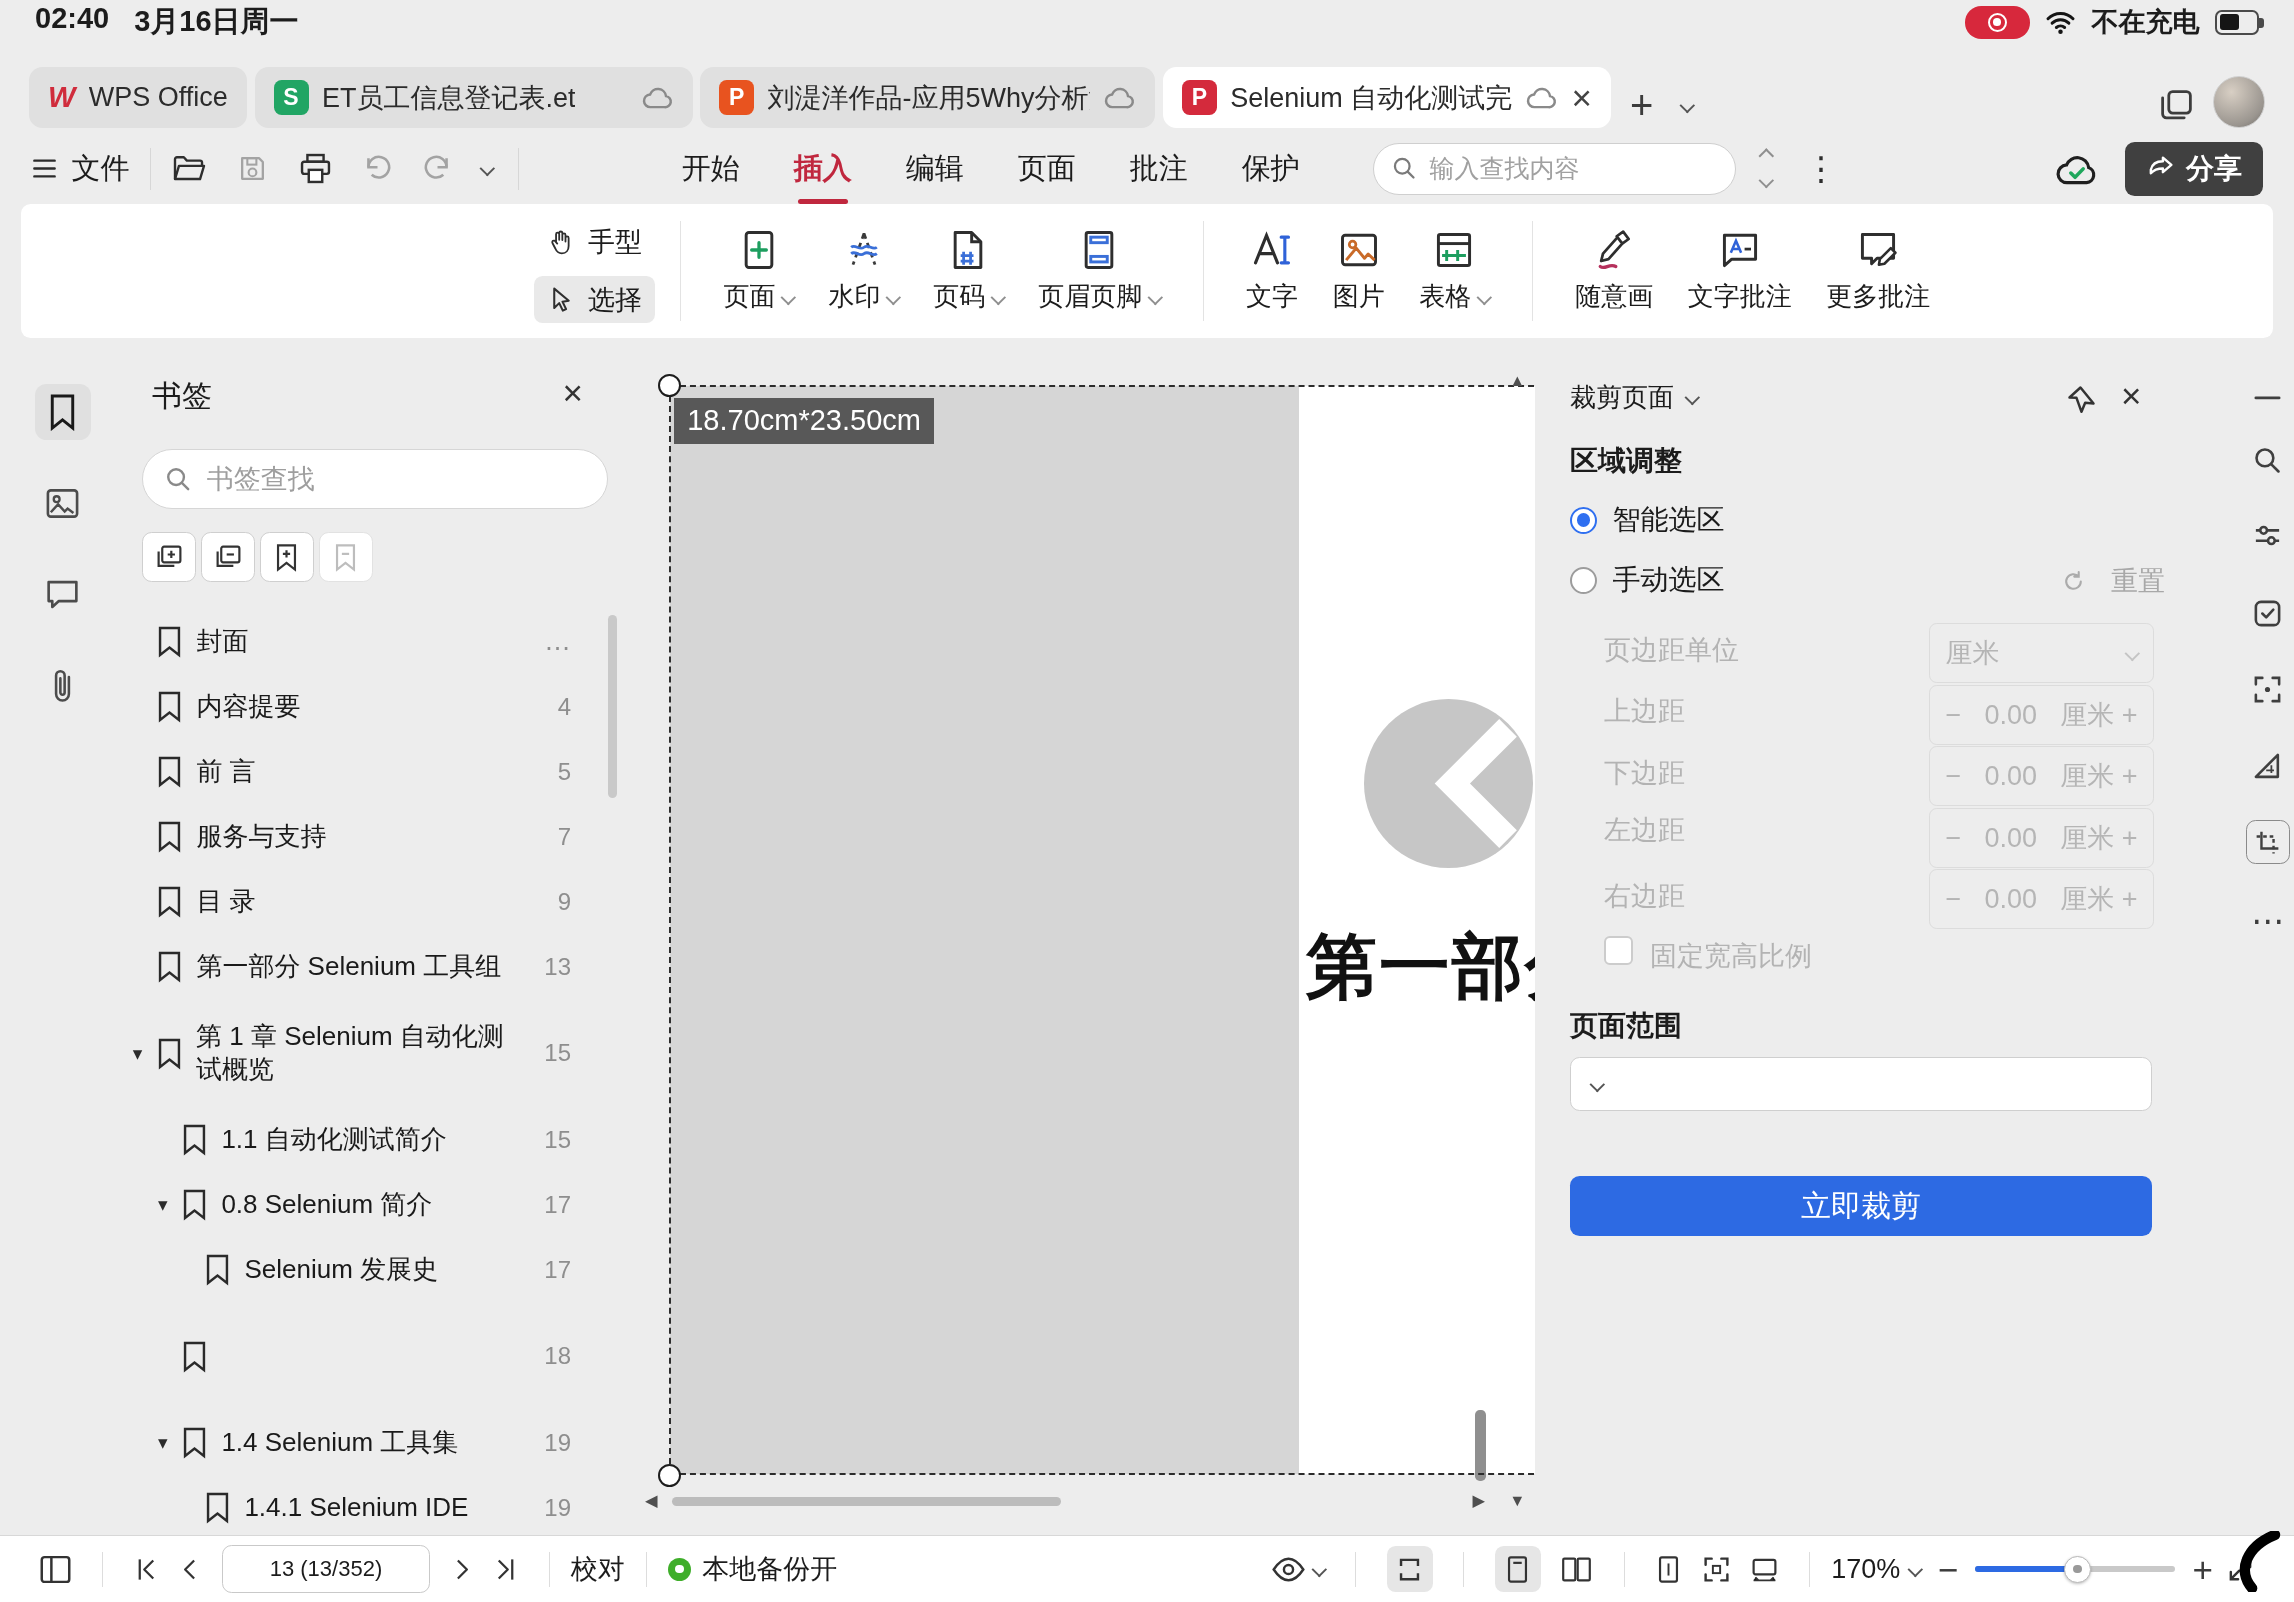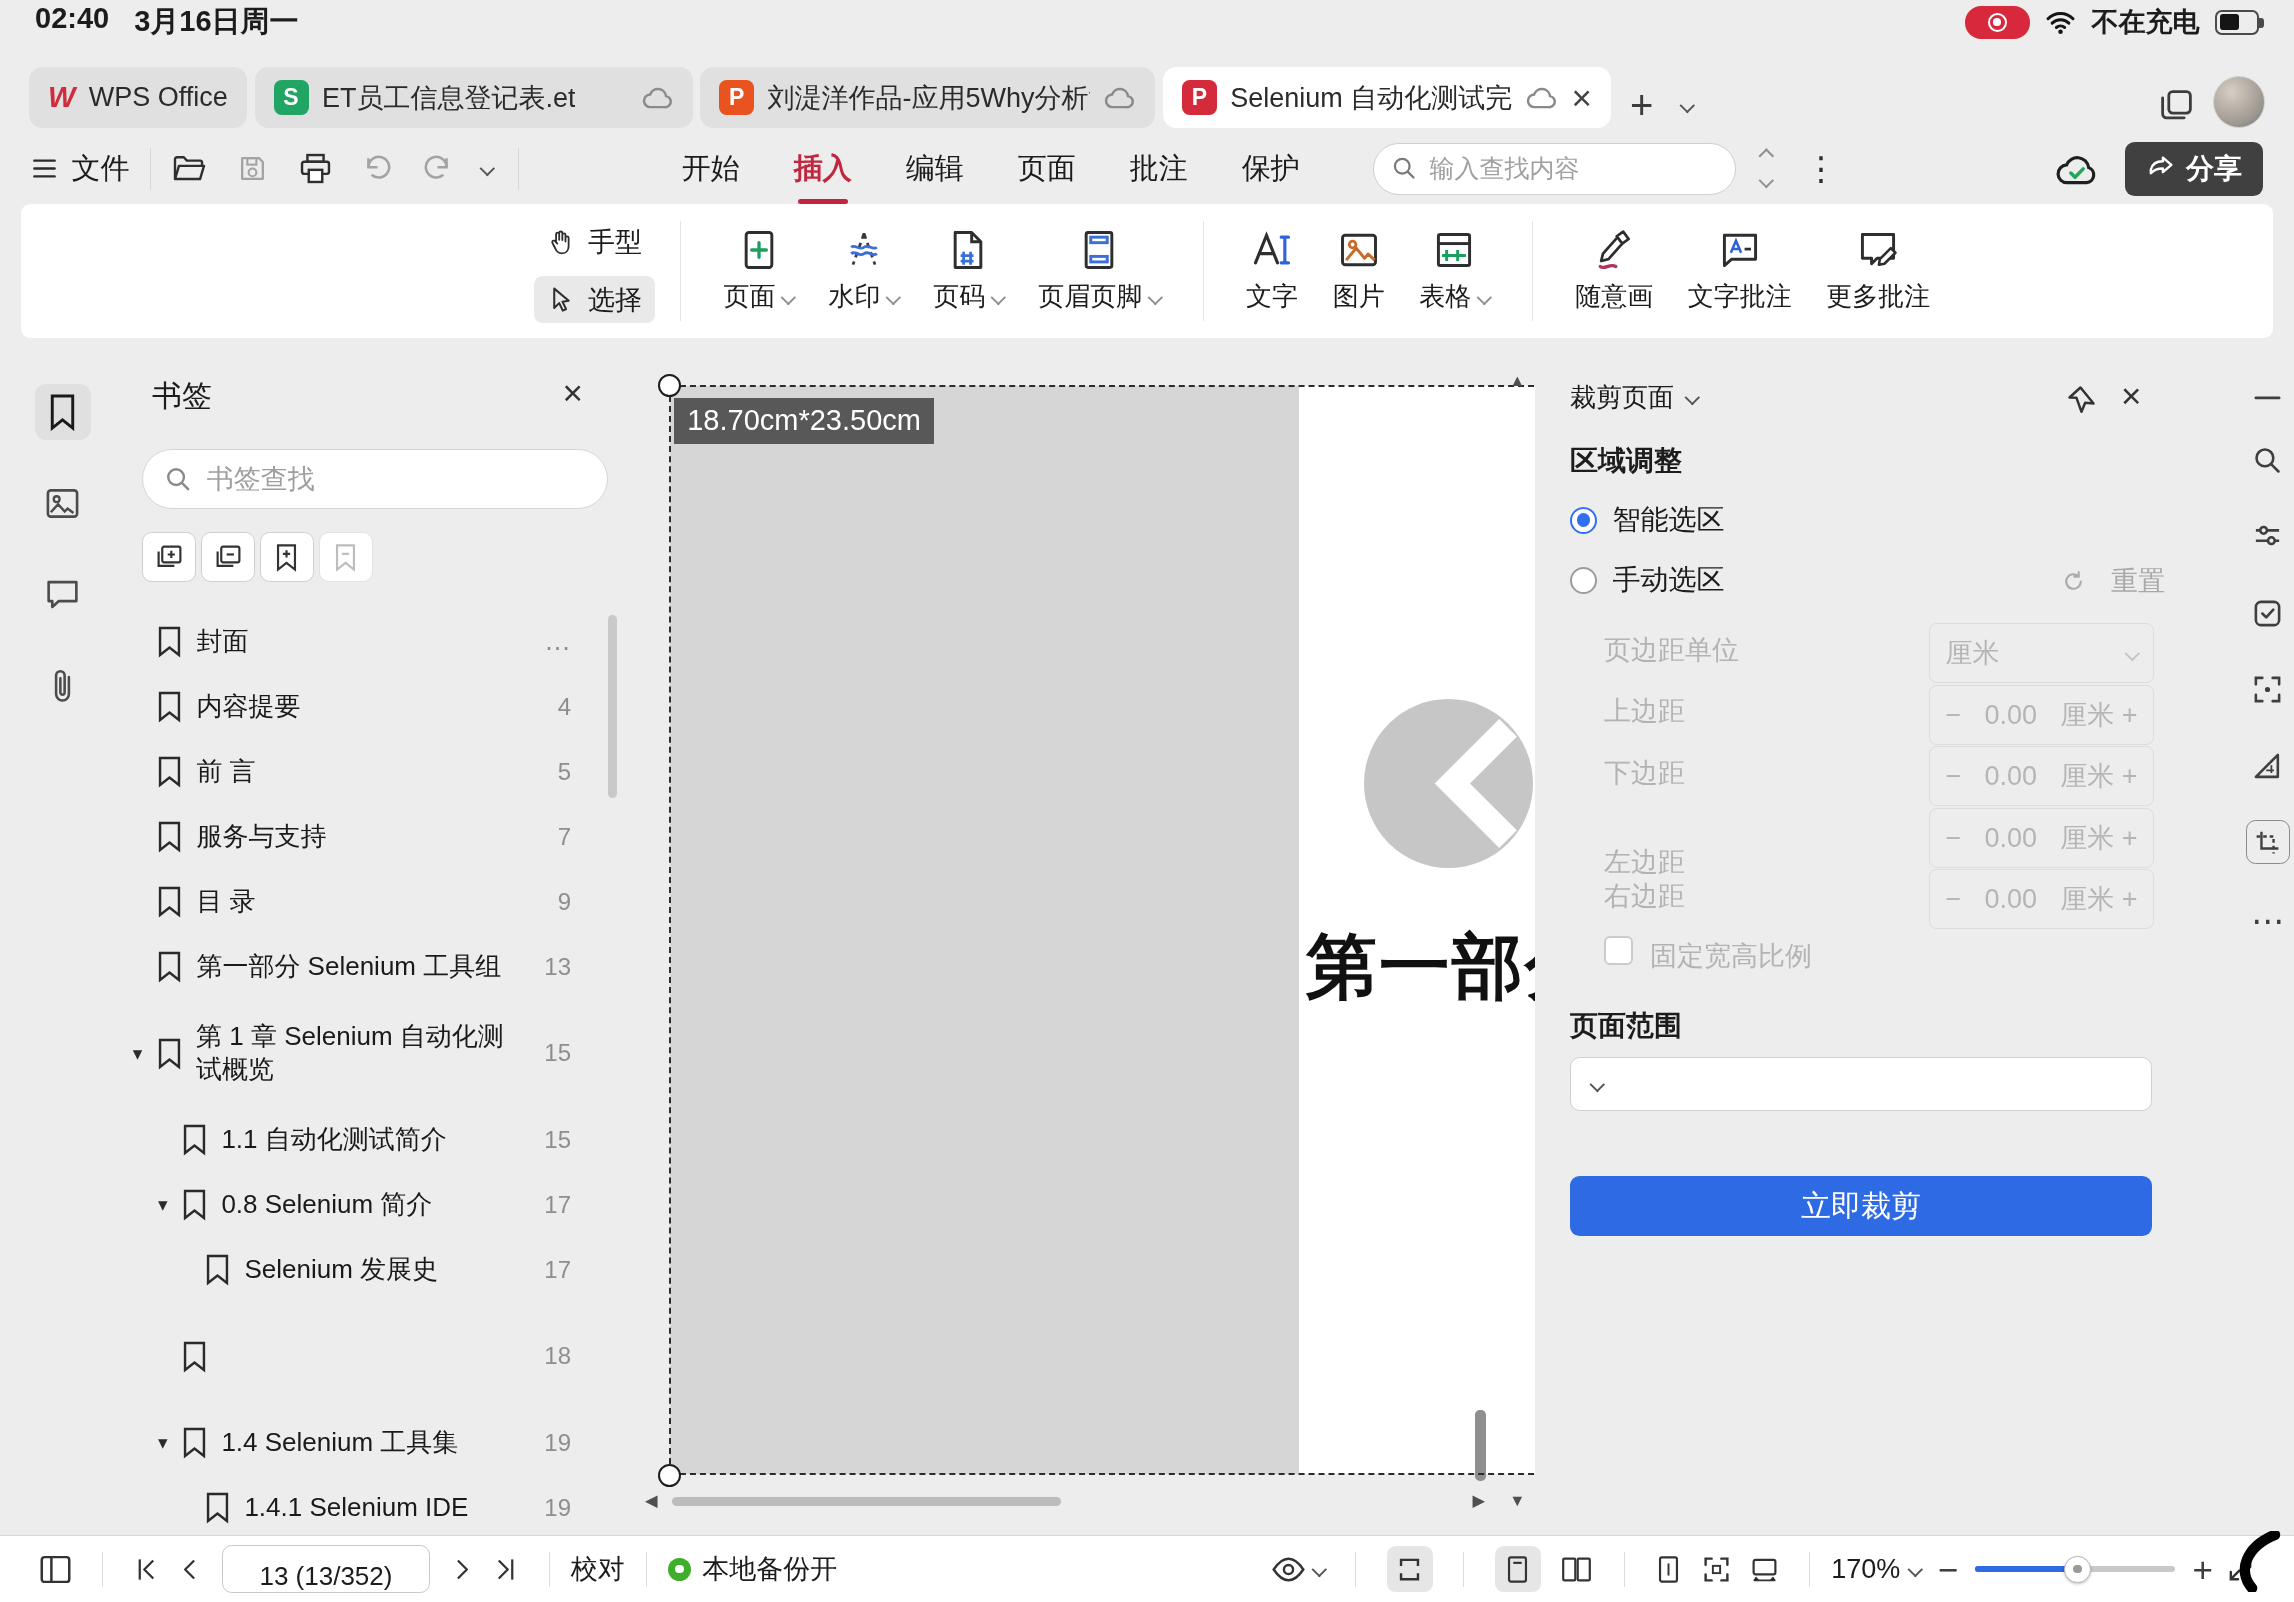--- a/index.html
+++ b/index.html
@@ -105,21 +105,21 @@
 #cp-range-sel{position:absolute;left:35px;width:582px;height:54px;background:#fff;border:1.4px solid #cfcfcf;border-radius:9.6px;display:flex;align-items:center;padding:0 21px;font-size:29px;color:#1c1c1c}
 #cp-apply{position:absolute;left:35px;width:582px;height:60px;background:#2d6ae3;border-radius:9.6px;color:#fff;font-size:30px;display:flex;align-items:center;justify-content:center}
 
 #rightstrip{position:absolute;left:2242px;top:338px;width:52px;bottom:67px}
 .rs-ic{position:absolute;left:3.8px;width:44px;height:44px;display:flex;align-items:center;justify-content:center;color:#3f3f3f}
 .rs-ic.sel{border:1.9px solid #8a8a8a;border-radius:9.6px}
 
 #bottombar{position:absolute;left:0;right:0;bottom:0;height:67px;background:#fff;border-top:1px solid #d8d8d8;display:flex;align-items:center;padding:0 29px;font-size:27px}
 .bb-div{width:1px;height:35px;background:#ddd;margin:0 21px}
 .bb-ic{display:flex;align-items:center;justify-content:center;margin:0 9.6px}
-#pagebox{width:208px;height:48px;border:1.4px solid #c9c9c9;border-radius:9.6px;background:#fff;display:flex;align-items:flex-end;justify-content:center;font-size:26px;margin:0 13.4px}
+#pagebox{width:208px;height:48px;border:1.4px solid #c9c9c9;border-radius:9.6px;background:#fff;display:flex;align-items:center;justify-content:center;font-size:22px;margin:0 13.4px}
 .bk-dot{width:23px;height:23px;border-radius:50%;background:#3fae2a;display:flex;align-items:center;justify-content:center;margin-right:11.5px}
 .bk-dot i{width:8.6px;height:8.6px;border-radius:50%;background:#fff}
 .pill{background:#e6e6e6;border-radius:8.6px}
 #zoom-slider{width:200px;height:5.8px;background:#c9c9c9;border-radius:2.9px;position:relative;margin:0 13.4px}
 #zoom-slider .fillz{position:absolute;left:0;top:0;bottom:0;width:51%;background:#2d6ae3;border-radius:2.9px}
 #zoom-knob{position:absolute;left:calc(51% - 13.4px);top:-10.6px;width:27px;height:27px;border-radius:50%;background:#fff;border:1.4px solid #b9b9b9;box-shadow:0 1px 2.9px rgba(0,0,0,.25);display:flex;align-items:center;justify-content:center}
 #zoom-knob i{width:8.6px;height:8.6px;border-radius:50%;background:#9a9a9a}
 #corner-curve{position:absolute;right:11.5px;bottom:9.6px}
 .ico-txt{font-size:29px;color:#3c3c3c;line-height:1}
 </style>
@@ -602,21 +602,21 @@
     </div>
 
     <div class="cp-lbl" style="top:417px">下边距</div>
     <div class="cp-ctl" style="top:408px">
       <span>−</span>
       <span class="val">0.00</span>
       <span class="unit">厘米</span>
       <span>+</span>
     </div>
 
-    <div class="cp-lbl" style="top:506px">左边距</div>
+    <div class="cp-lbl" style="top:474px">左边距</div>
     <div class="cp-ctl" style="top:470px">
       <span>−</span>
       <span class="val">0.00</span>
       <span class="unit">厘米</span>
       <span>+</span>
     </div>
 
     <div class="cp-lbl" style="top:540px">右边距</div>
     <div class="cp-ctl" style="top:531px">
       <span>−</span>

